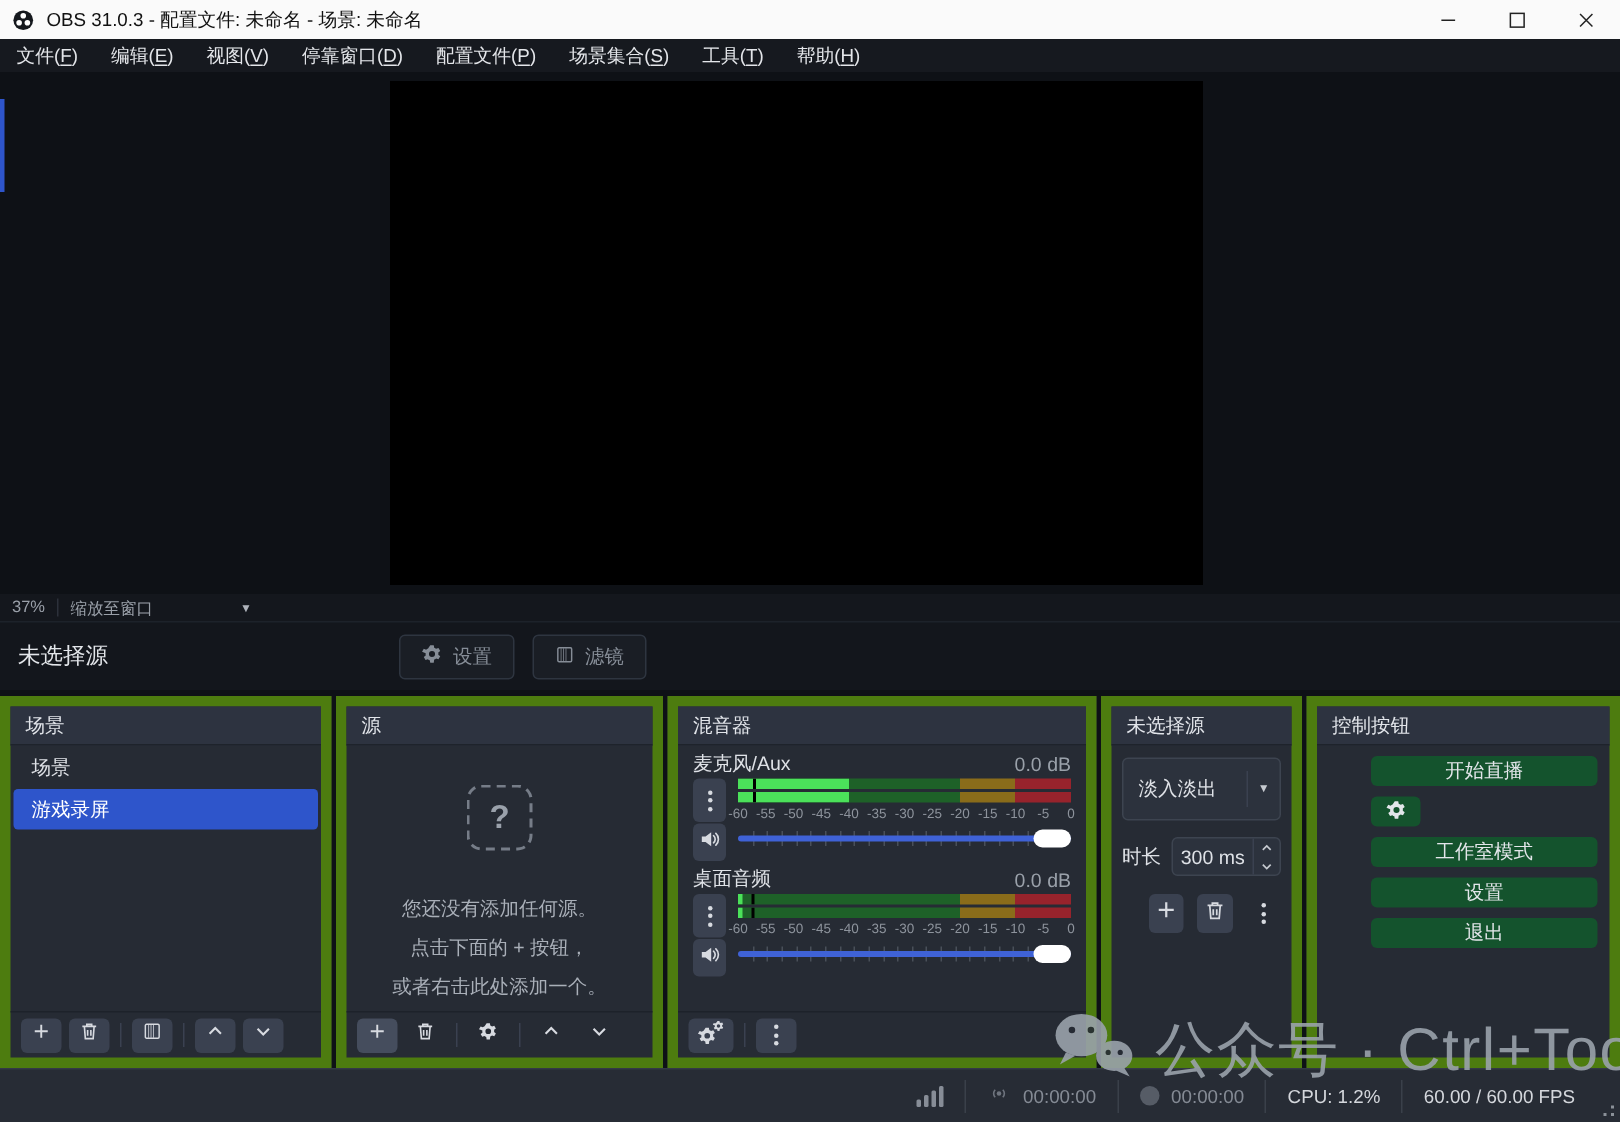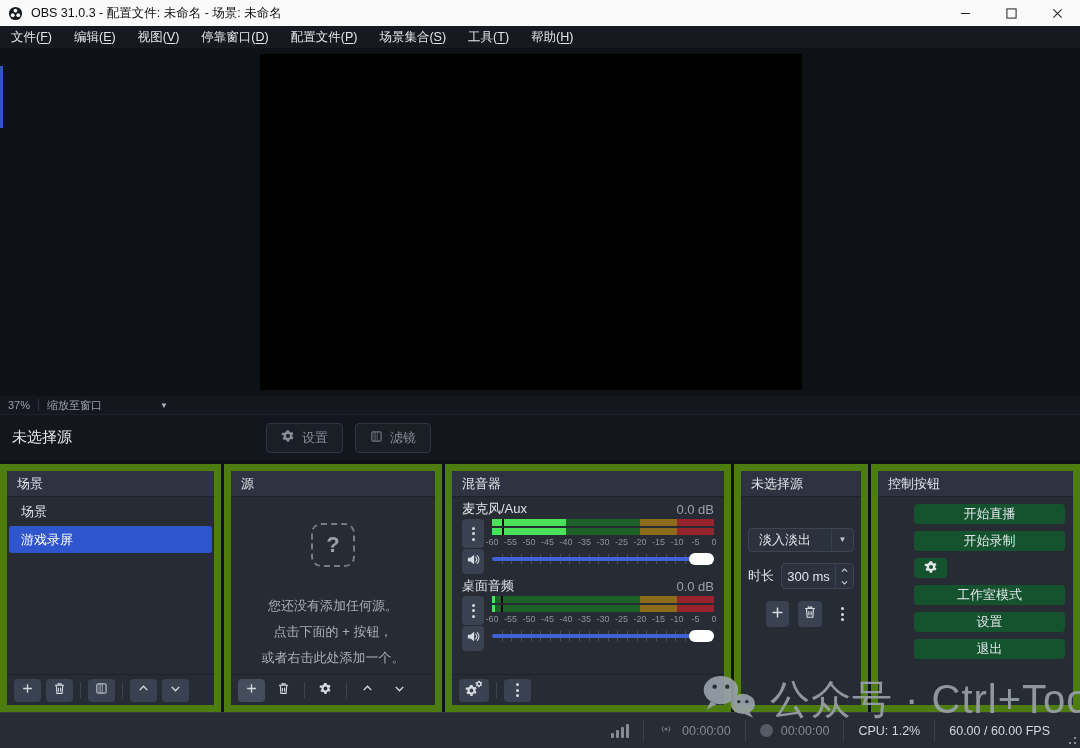--- a/index.html
+++ b/index.html
@@ -77,22 +77,22 @@
   .slider { position:relative; height:14px; flex:1; margin-top:3px; }
   .sl-tick { position:absolute; top:2px; width:1px; height:10px; background:#767d88; opacity:.45; }
   .sl-track { position:absolute; left:0; right:0; top:5px; height:4px; background:#3f62d6; border-radius:2px; }
   .sl-handle { position:absolute; right:0; top:1px; width:25px; height:12px; background:#fff; border-radius:6px; }
   .dots { display:flex; flex-direction:column; gap:2.5px; }
   .dots i { width:3px; height:3px; border-radius:50%; background:currentColor; }
   #mixer-gears { position:relative; width:18px; height:16px; }
   #mixer-gears svg { position:absolute; }
   
   #dock-transitions .body { padding:8px 7px 0 7px; }
-  .combo { display:flex; align-items:center; height:24px; background:#2c323d;
-    border:1px solid #3d4450; border-radius:4px;margin-top:23px; }
+  .combo { display:flex; align-items:center; height:42px; background:#2c323d;
+    border:1px solid #3d4450; border-radius:4px; }
   .combo .lab { flex:1; padding-left:10px; font-size:13px; }
   .combo .arr { width:22px; text-align:center; font-size:8px; color:#c6cad0; border-left:1px solid #3a4150; line-height:24px; }
   .dur-row { display:flex; align-items:center; margin-top:11px; gap:7px; }
   .dur-row .dlab { font-size:13px; color:#dde0e5; }
   .spin { flex:1; display:flex; align-items:center; height:26px; background:#2c323d;
     border:1px solid #3d4450; border-radius:4px; }
   .spin .val { flex:1; text-align:center; font-size:13px; }
   .spin .arrs { width:18px; display:flex; flex-direction:column; border-left:1px solid #3a4150; }
   .spin .arrs div { height:12px; display:flex; align-items:center; justify-content:center; color:#c6cad0; }
   .trow { display:flex; justify-content:center; gap:9px; margin-top:12px; padding-left:18px; }
@@ -494,21 +494,20 @@
             </span>
           </div>
       </div>
     </div>
   </div>
 
   <div class="dock" id="dock-controls">
     <div class="dock-header">控制按钮</div>
     <div class="body" id="control-buttons">
         <div class="cbtn">开始直播</div>
-        <div class="cbtn">开始录制</div>
         <div class="crow">
           <div class="cbtn sq">
             <span><svg width="14" height="14" viewBox="0 0 24 24">
                 <path fill="currentColor" fill-rule="evenodd" d="M10 2h4l.5 2.8a7.2 7.2 0 0 1 2.2 1.3l2.7-1 2 3.4-2.2 1.8a7.3 7.3 0 0 1 0 2.6l2.2 1.8-2 3.4-2.7-1a7.2 7.2 0 0 1-2.2 1.3L14 22h-4l-.5-2.8a7.2 7.2 0 0 1-2.2-1.3l-2.7 1-2-3.4 2.2-1.8a7.3 7.3 0 0 1 0-2.6L.6 9.5 2.6 6l2.7 1a7.2 7.2 0 0 1 2.2-1.3L10 2zm2 6.5A3.5 3.5 0 1 0 12 15.5 3.5 3.5 0 0 0 12 8.5z"></path>
               </svg></span>
           </div>
         </div>
         <div class="cbtn">工作室模式</div>
         <div class="cbtn">设置</div>
         <div class="cbtn">退出</div>

